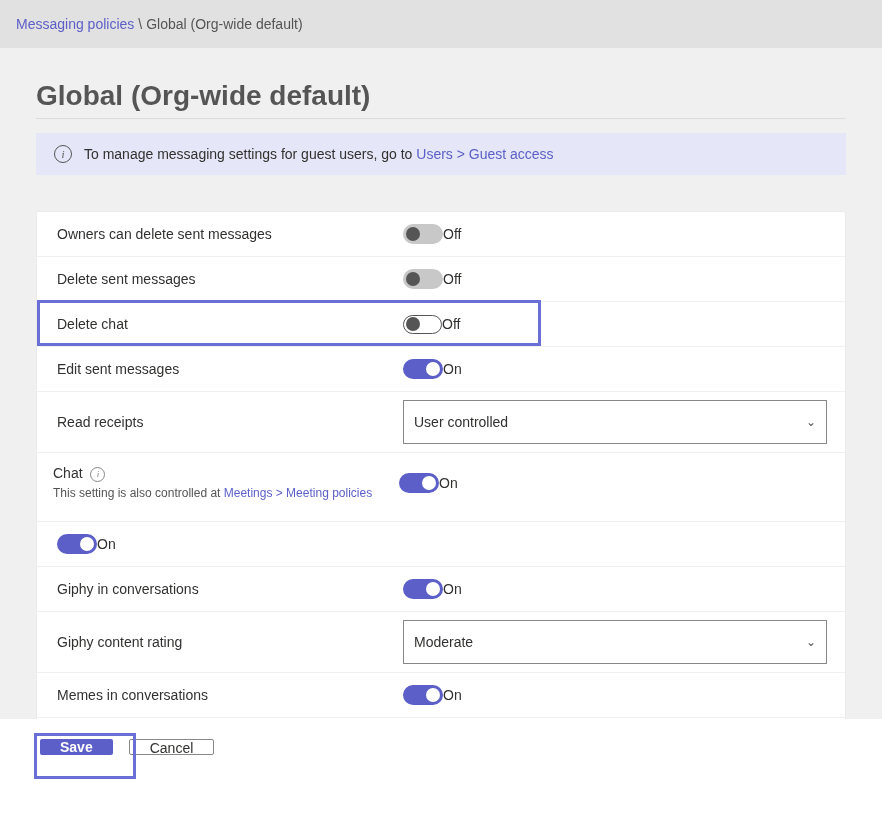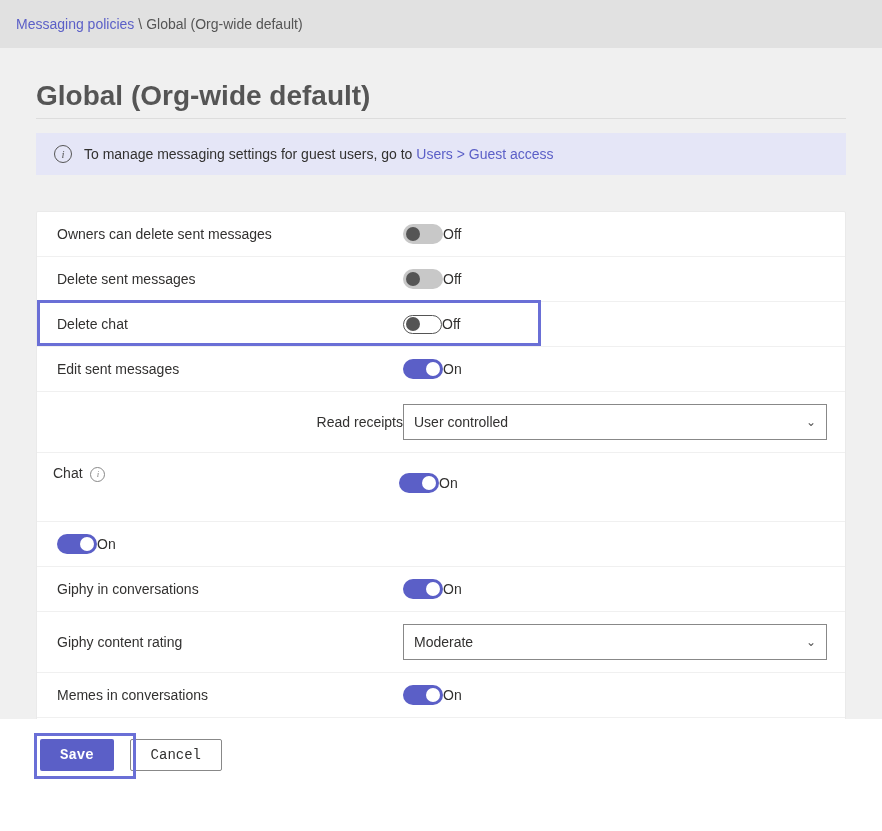--- a/index.html
+++ b/index.html
@@ -140,21 +140,21 @@
     left: 2px; top: 1.5px;
     background: #555;
   }
   .toggle.on .knob {
     right: 3px;
     background: #fff;
   }
 
   .select {
     width: 424px;
-    height: 36px;
+    height: 44px;
     border: 1px solid #888;
     background: #fff;
     display: flex;
     align-items: center;
     justify-content: space-between;
     padding: 0 10px;
     font-size: 14px;
     cursor: pointer;
     box-sizing: border-box;
   }
@@ -169,24 +169,24 @@
     pointer-events: none;
     box-sizing: border-box;
   }
 
   .footer {
     background: #fff;
     padding: 20px 40px 40px 40px;
     position: relative;
   }
   .btn {
-    height: 32px;
+    height: 16px;
     padding: 0 20px;
     font-size: 14px;
-    font-family: Liberation Mono, monospace;
+    font-family: Liberation Sans, sans-serif;
     cursor: pointer;
     border-radius: 2px;
   }
   .btn.primary {
     background: #5b5fc7;
     color: #fff;
     border: none;
     font-weight: 600;
   }
   .btn.secondary {
@@ -265,34 +265,38 @@
     <div class="setting-row">
       <div class="setting-label-col">Edit sent messages</div>
       <div class="setting-control-col">
         <div class="toggle on">
               <div class="knob"></div>
             </div>
         <span class="toggle-label">On</span>
       </div>
     </div>
 
-    <div class="setting-row" style="padding-top:8px;padding-bottom:8px;text-align:right;">
+    <div class="setting-row" style="padding-top:8px;padding-bottom:8px;">
       <div class="setting-label-col">Read receipts</div>
       <div class="setting-control-col">
         <div class="select">
           <span>User controlled</span>
           <span class="chevron">⌄</span>
         </div>
       </div>
     </div>
 
     <div class="setting-row tall">
       <div class="setting-label-col">
         <span>Chat</span>
         <span class="info-icon-sm">i</span>
+        <div class="setting-helper">
+          <span>This setting is also controlled at </span>
+          <a href="#">Meetings &gt; Meeting policies</a>
+        </div>
       </div>
       <div class="setting-control-col" style="padding-top:8px;">
         <div class="toggle on">
               <div class="knob"></div>
             </div>
         <span class="toggle-label">On</span>
       </div>
     </div>
 
     <div class="setting-row">

